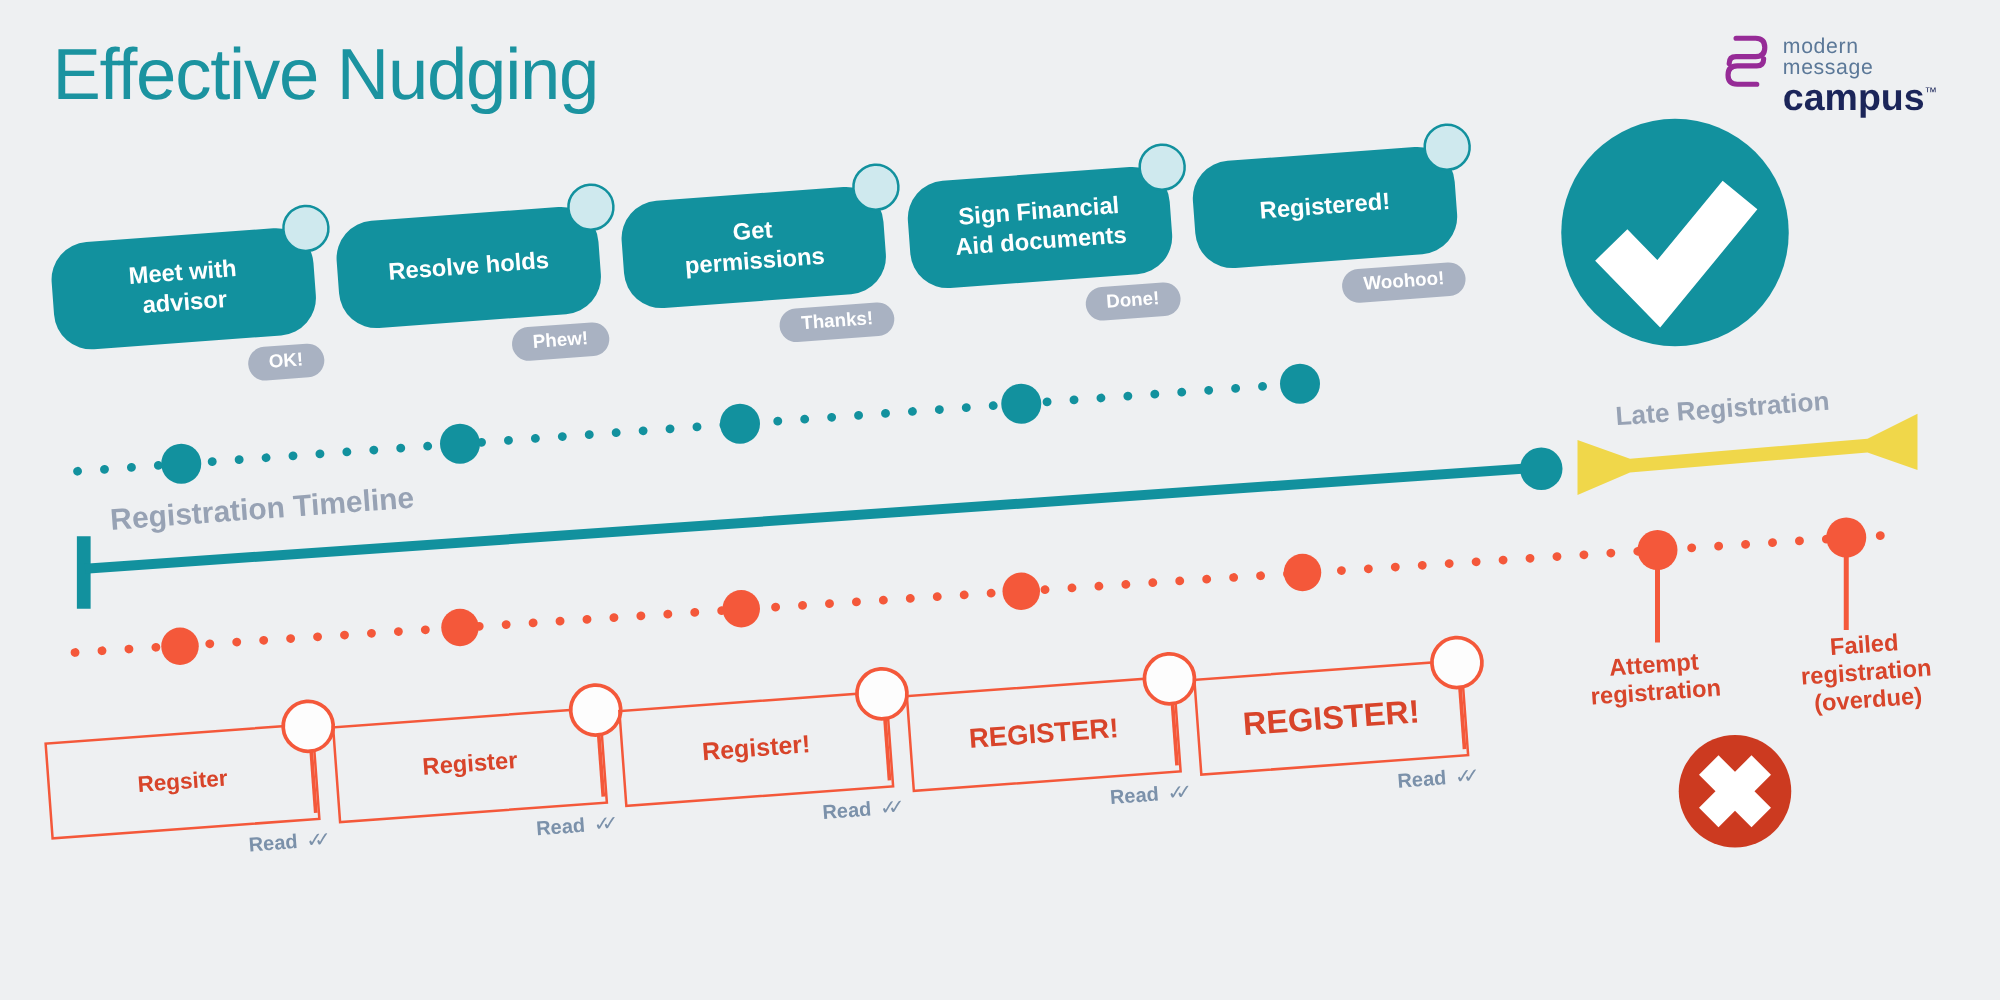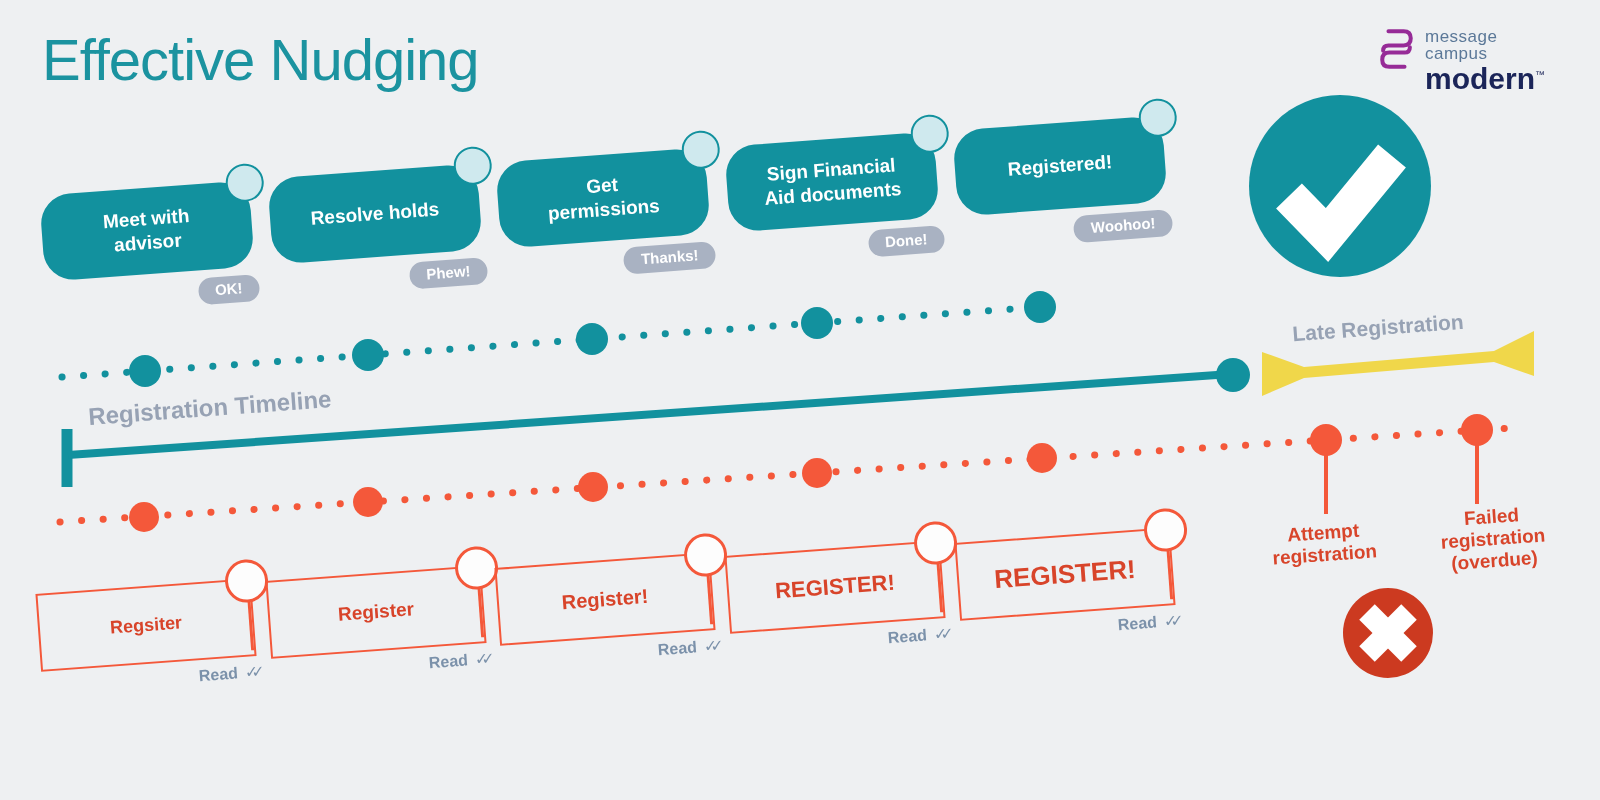--- a/index.html
+++ b/index.html
@@ -100,22 +100,22 @@
   <div class="title">Effective Nudging</div>
 
   <div class="logo">
     <svg class="mark" viewBox="0 0 46 50">
       <g fill="none" stroke="#962b97" stroke-width="4.5" stroke-linecap="round">
         <path d="M14 5 h17 q8 0 8 8 q0 8 -8 8 h-17 q-6 0 -6 6"></path>
         <path d="M32 45 h-17 q-8 0 -8 -8 q0 -8 8 -8 h17 q6 0 6 -6"></path>
       </g>
     </svg>
     <div class="lt">
-      <span class="l1">message campus</span>
-      <span class="l2"><span>modern</span><span class="tm">™</span></span>
+      <span class="l1">modern message</span>
+      <span class="l2"><span>campus</span><span class="tm">™</span></span>
     </div>
   </div>
 
   <div class="nudge" style="left:42px;top:188px;">
     <span class="txt" style="max-width:130px;">Meet with advisor</span>
     <span class="notify"></span>
     <span class="reply">OK!</span>
   </div>
   <div class="nudge" style="left:270px;top:171px;">
     <span class="txt">Resolve holds</span>

